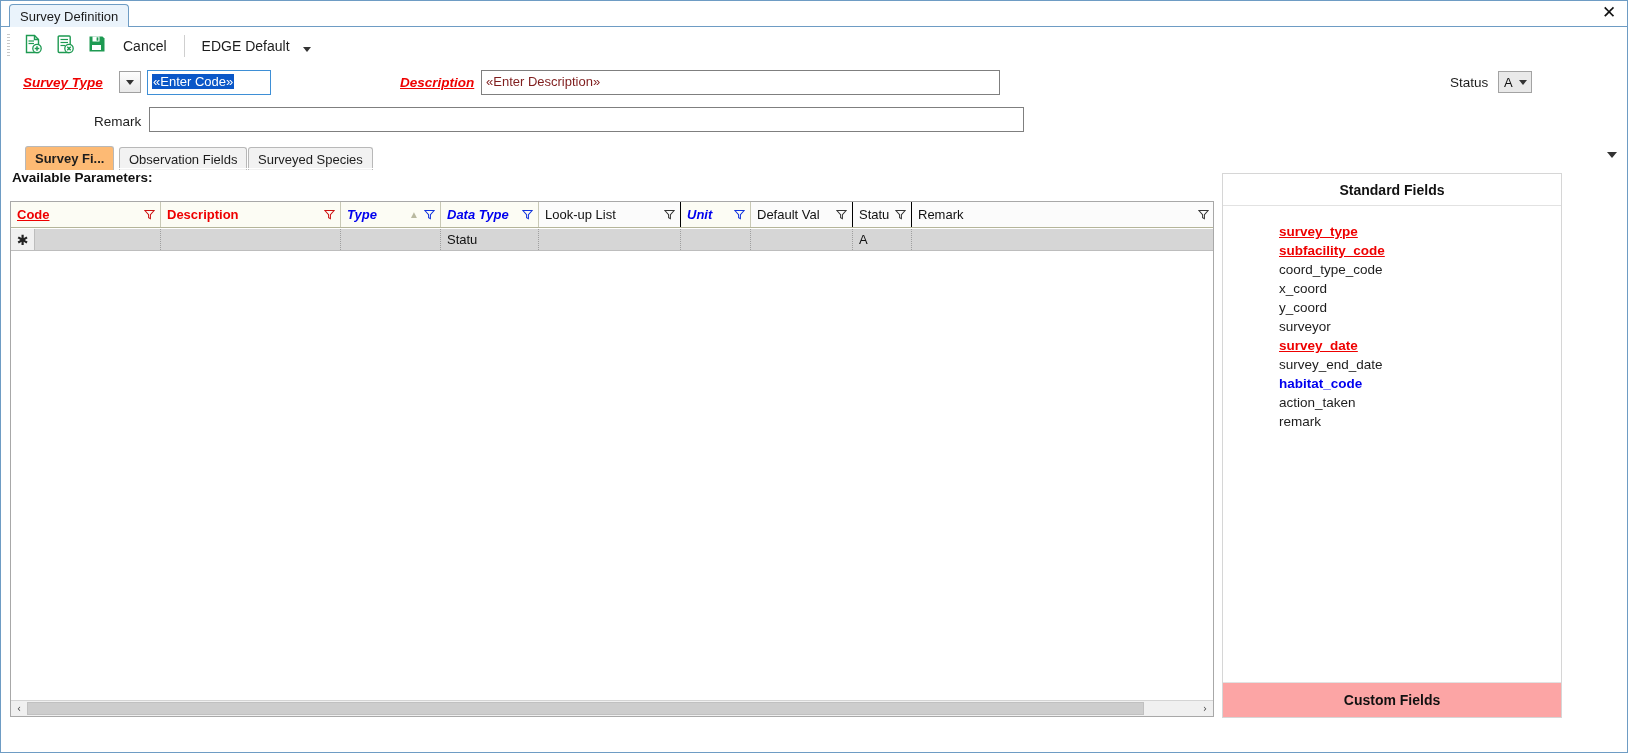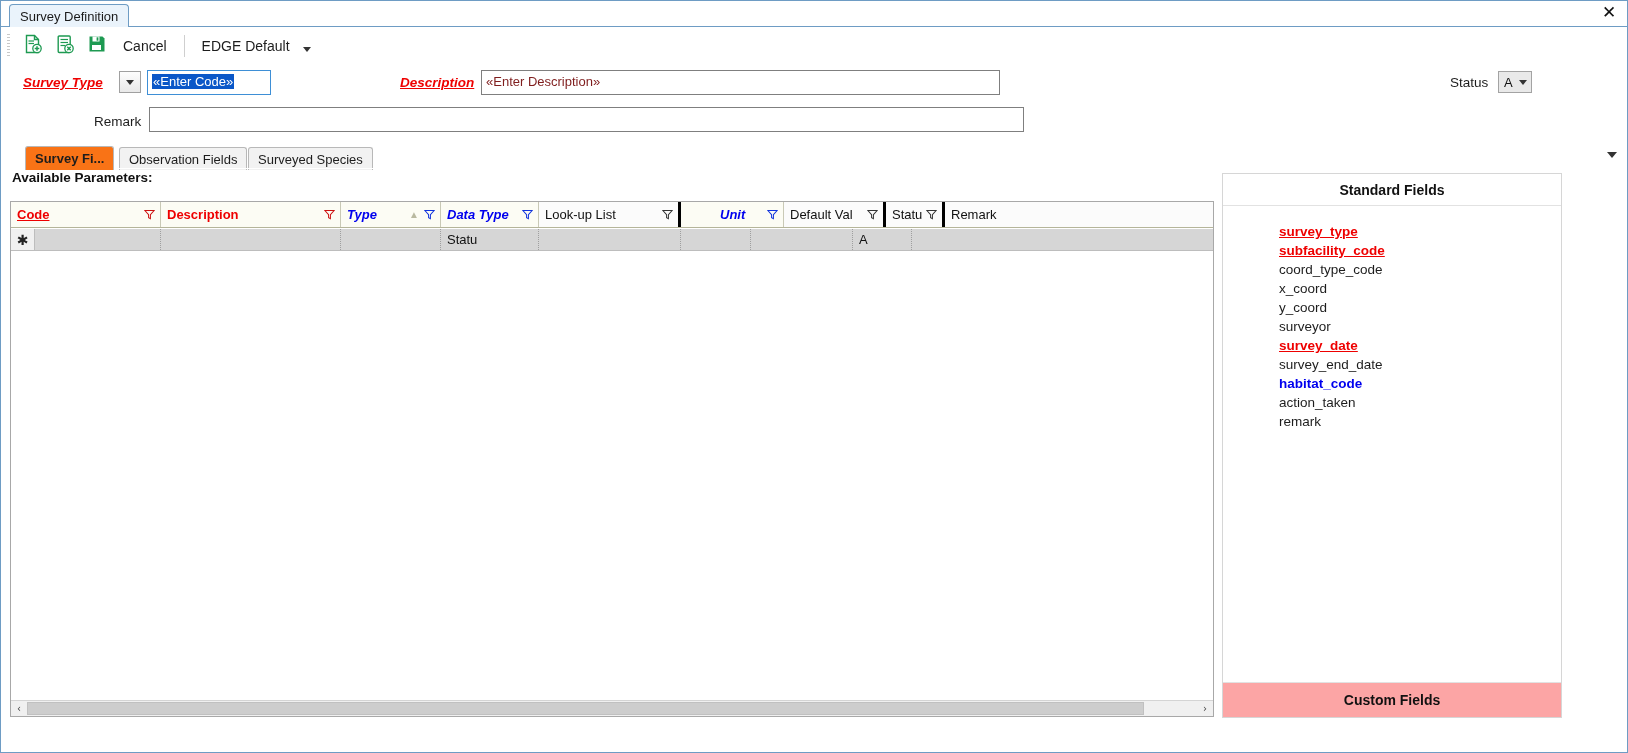--- a/index.html
+++ b/index.html
@@ -143,21 +143,21 @@
     padding: 3px 9px 0 9px;
     font-size: 13px; color: #1d1d1d;
     background: #f2f2f2;
     border: 1px solid #b8b8b8;
     border-bottom: none;
     border-radius: 3px 3px 0 0;
     line-height: 17px; white-space: nowrap;
     cursor: pointer;
   }
   .ui-tab.active {
-    background: #f97316; font-weight: bold; top: 0; height: 24px;
+    background: #fdba74; font-weight: bold; top: 0; height: 24px;
     border-color: #b8b8b8; z-index: 3;
   }
   .tabs-overflow {
     position: absolute; right: 4px; top: 6px;
     width: 0; height: 0;
     border-left: 5px solid transparent;
     border-right: 5px solid transparent;
     border-top: 6px solid #333;
     cursor: pointer;
   }
@@ -183,21 +183,21 @@
     position: relative;
     display: flex; align-items: center;
     height: 25px;
     border-right: 1px solid #c9c9b6;
     padding-left: 6px;
     font-size: 13px; color: #111;
     background: #fcfcf4;
     overflow: hidden; white-space: nowrap;
     cursor: pointer;
   }
-  .gh-cell.plain { background: #fbfbfb; border-right: 3px solid #000000; justify-content: flex-end; }
+  .gh-cell.plain { background: #fbfbfb; border-right: 1px solid #000000; justify-content: flex-end; }
   .gh-title { flex: 1 1 auto; overflow: hidden; }
   .gh-title.req { color: #ee0000; font-weight: bold; text-decoration: underline; }
   .gh-title.req-nounder { color: #ee0000; font-weight: bold; }
   .gh-title.key { color: #0000ee; font-weight: bold; font-style: italic; }
   .funnel {
     flex: 0 0 auto; margin: 0 5px 0 3px;
     width: 11px; height: 11px;
   }
   .sortmark {
     flex: 0 0 auto; font-size: 10px; color: #b9b9a0; margin-right: 2px;
@@ -406,21 +406,21 @@
           <svg class="funnel" viewBox="0 0 12 12">
             <path d="M1 1.6h10L7 6.2v4.4L5 9.4V6.2z" fill="none" stroke="#1133dd" stroke-width="1.1"></path>
           </svg>
         </div>
         <div class="gh-cell plain" style="width: 142px; flex: 0 0 142px;">
           <span class="gh-title">Look-up List</span>
           <svg class="funnel" viewBox="0 0 12 12">
             <path d="M1 1.6h10L7 6.2v4.4L5 9.4V6.2z" fill="none" stroke="#333" stroke-width="1.1"></path>
           </svg>
         </div>
-        <div class="gh-cell" style="width: 70px; flex: 0 0 70px; margin-left: 33px;">
+        <div class="gh-cell" style="width: 70px; flex: 0 0 70px;">
           <span class="gh-title key">Unit</span>
           <svg class="funnel" viewBox="0 0 12 12">
             <path d="M1 1.6h10L7 6.2v4.4L5 9.4V6.2z" fill="none" stroke="#1133dd" stroke-width="1.1"></path>
           </svg>
         </div>
         <div class="gh-cell plain" style="width: 102px; flex: 0 0 102px;">
           <span class="gh-title">Default Val</span>
           <svg class="funnel" viewBox="0 0 12 12">
             <path d="M1 1.6h10L7 6.2v4.4L5 9.4V6.2z" fill="none" stroke="#333" stroke-width="1.1"></path>
           </svg>

